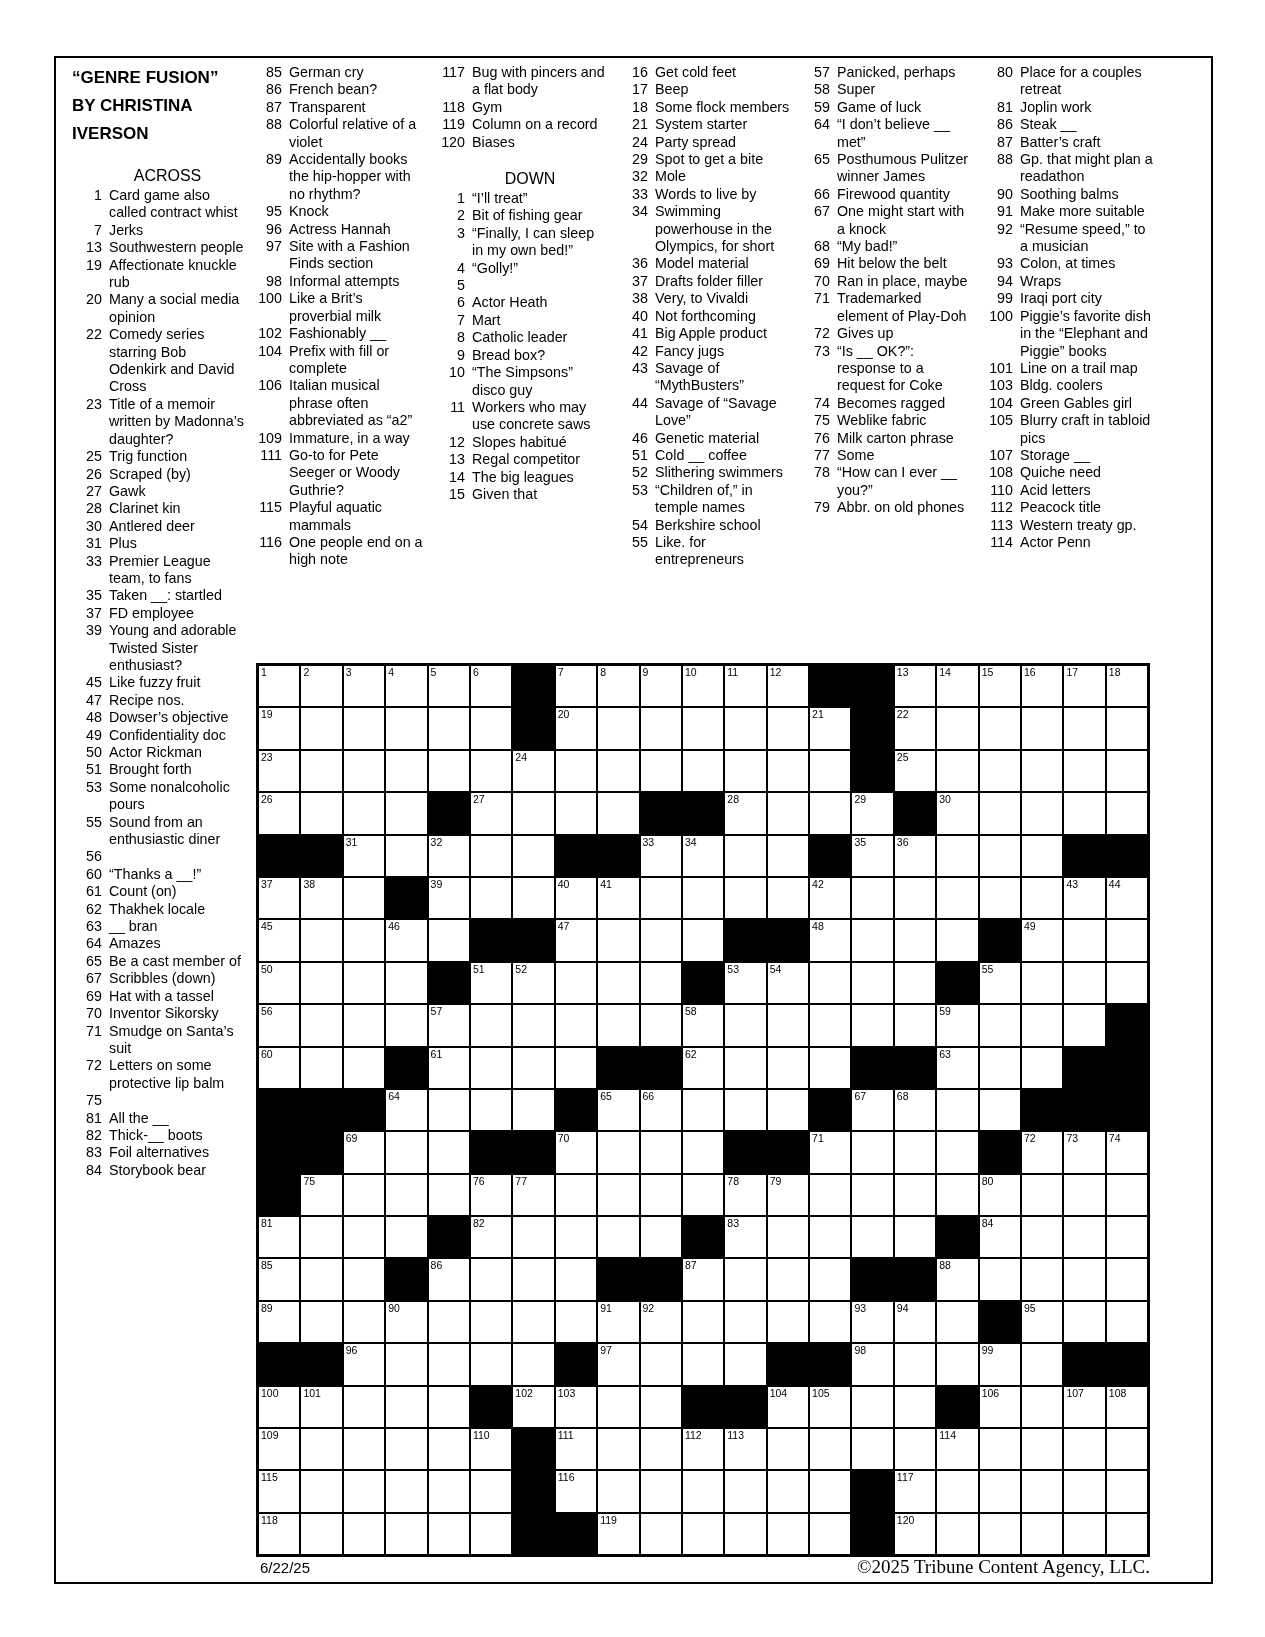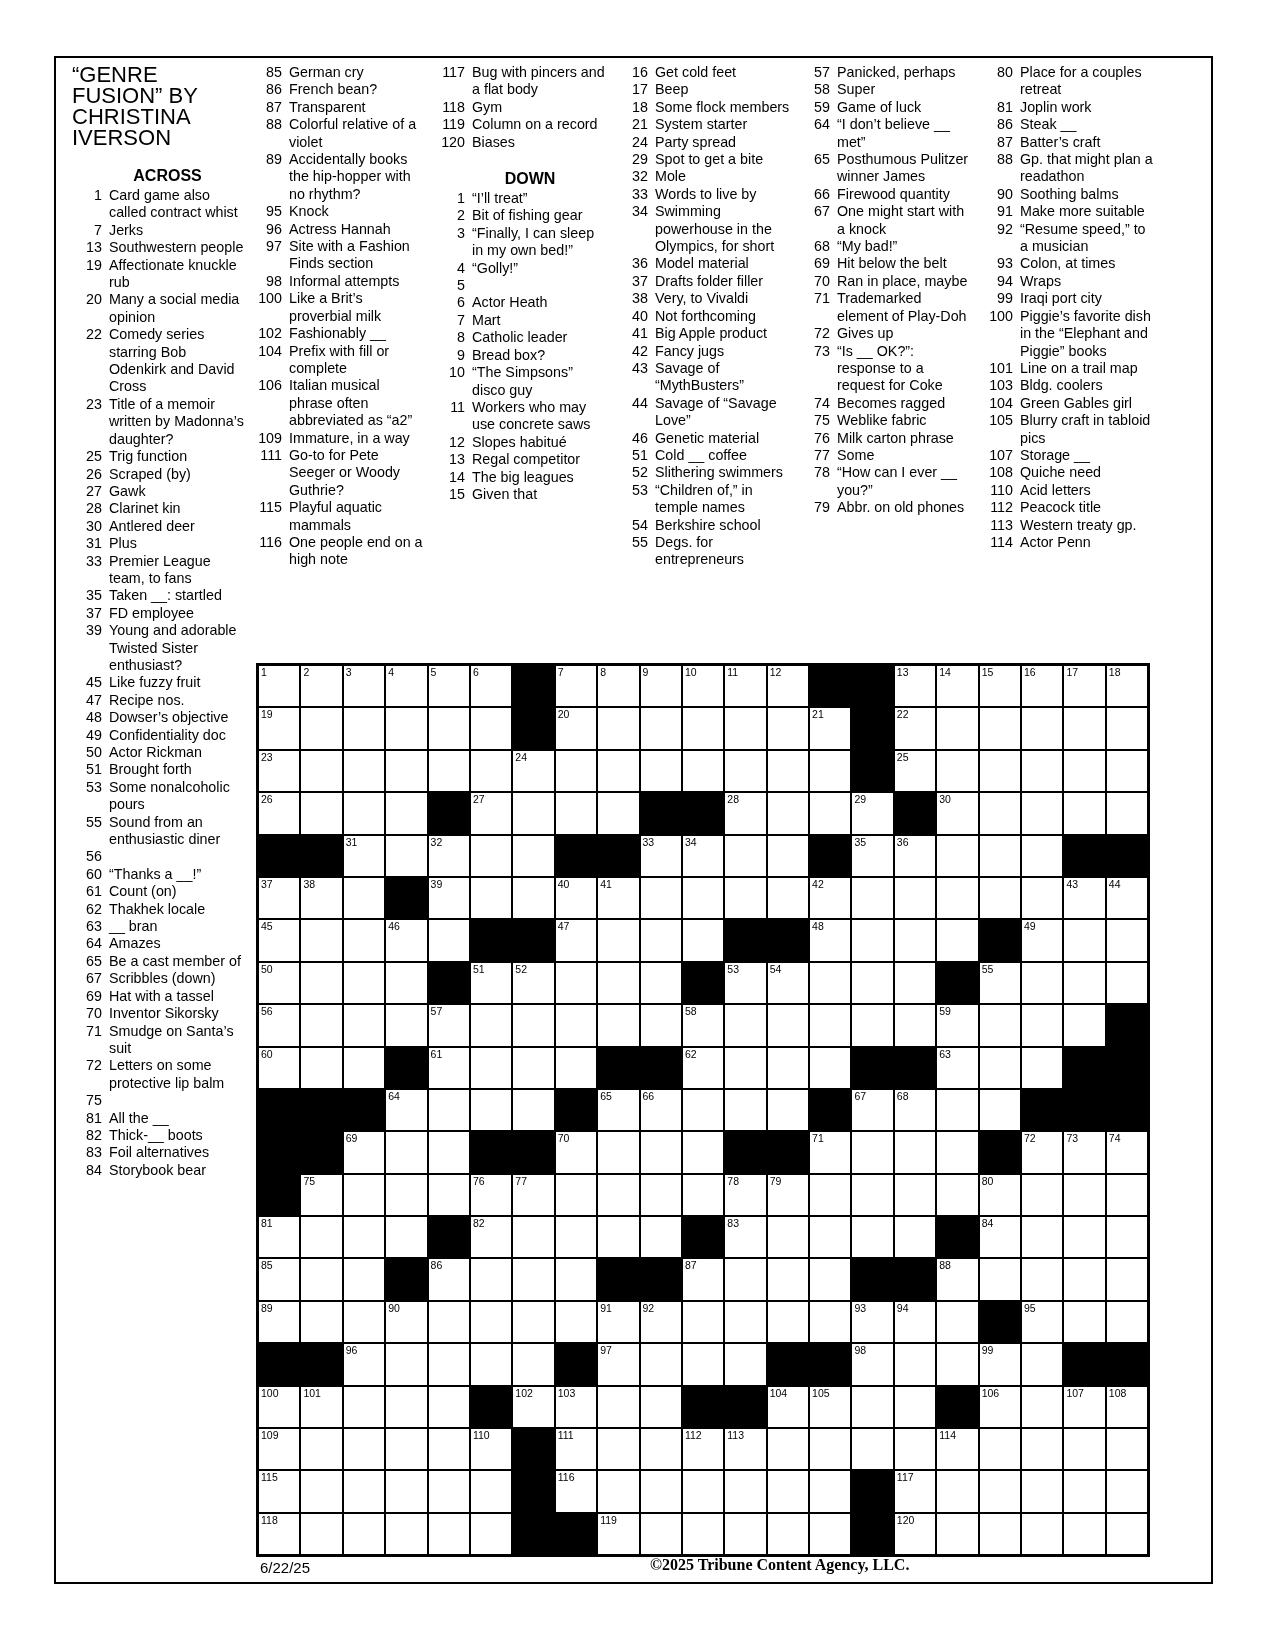--- a/index.html
+++ b/index.html
@@ -2,38 +2,38 @@
 <html><head>
 <meta charset="utf-8">
 <style>
   html,body{margin:0;padding:0}
   body{
     width:1265px;height:1637px;background:#fff;color:#000;
     font-family:"Liberation Sans",sans-serif;position:relative;overflow:hidden;
   }
   .frame{position:absolute;left:54px;top:56px;width:1155px;height:1524px;border:2px solid #000}
   .clue-col{position:absolute;top:64px}
-  .puzzle-title{font-weight:normal;font-size:22px;line-height:21px;width:170px}
+  .puzzle-title{font-weight:bold;font-size:17px;line-height:28px;width:170px}
   .gap{height:16px}
-  .list-header{font-weight:bold;font-size:16px;text-align:center;padding-left:18px;margin:3px 0 2px 0}
+  .list-header{font-weight:normal;font-size:16px;text-align:center;padding-left:18px;margin:3px 0 2px 0}
   .clue{display:flex;font-size:14.3px;line-height:17.4px}
   .cnum{flex:none;width:30px;text-align:right;padding-right:7px}
   .ctext{flex:1}
   .grid{
     position:absolute;left:256px;top:663px;background:#fff;
     display:grid;grid-template-columns:repeat(21,42.4px);grid-auto-rows:42.4px;
     border:2.5px solid #000;
   }
   .cell{position:relative;border:1px solid #000;background:#fff;box-sizing:border-box}
   .cell.black{background:#000}
   .cellnum{position:absolute;top:1px;left:2px;font-size:10.5px;line-height:11px}
   .date{position:absolute;left:260px;top:1559px;font-weight:normal;font-size:15px}
   .copyright{
-    position:absolute;left:650px;top:1556px;width:500px;text-align:left;
-    font-family:"Liberation Serif",serif;font-weight:bold;font-size:16px;
+    position:absolute;left:650px;top:1556px;width:500px;text-align:right;
+    font-family:"Liberation Serif",serif;font-weight:normal;font-size:19px;
   }
 </style>
 </head>
 <body>
 
 <div class="frame"></div>
 
 <div>
     <div class="clue-col" style="left: 72px; width: 173px;">
       <div class="puzzle-title">“GENRE FUSION” BY CHRISTINA IVERSON</div>
@@ -439,21 +439,21 @@
       <div class="clue">
         <span class="cnum">53</span>
         <span class="ctext">“Children of,” in temple names</span>
       </div>
       <div class="clue">
         <span class="cnum">54</span>
         <span class="ctext">Berkshire school</span>
       </div>
       <div class="clue">
         <span class="cnum">55</span>
-        <span class="ctext">Degs. for entrepreneurs</span>
+        <span class="ctext">Like. for entrepreneurs</span>
       </div>
     </div>
     <div class="clue-col" style="left: 800px; width: 172px;">
       <div class="clue">
         <span class="cnum">57</span>
         <span class="ctext">Panicked, perhaps</span>
       </div>
       <div class="clue">
         <span class="cnum">58</span>
         <span class="ctext">Super</span>

